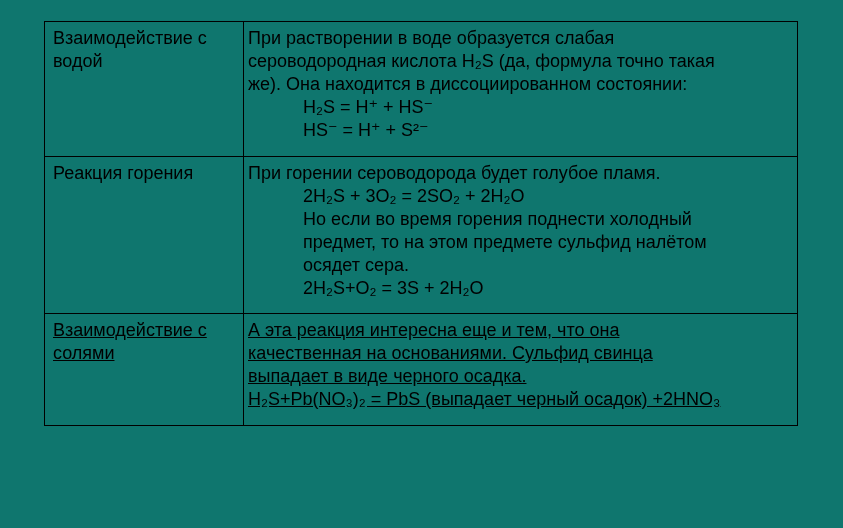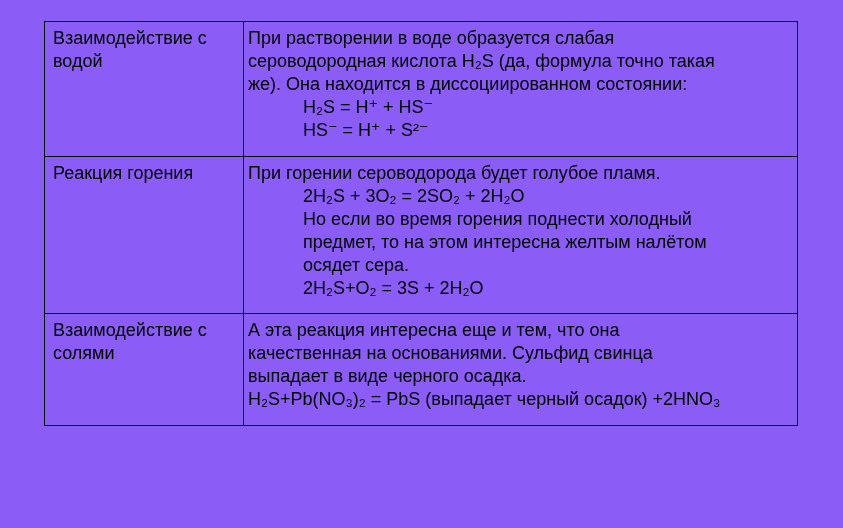--- a/index.html
+++ b/index.html
@@ -2,21 +2,21 @@
 <html><head>
 <meta charset="utf-8">
 <style>
   * { margin: 0; padding: 0; box-sizing: border-box; }
   html, body {
     width: 843px; height: 528px;
     background: #ffffff;
     overflow: hidden;
     font-family: "Liberation Sans", "DejaVu Sans", sans-serif;
   }
-  .page { position: relative; width: 843px; height: 528px; background: #8b5cf6; }
+  .page { position: relative; width: 843px; height: 528px; background: #0f766e; }
   table.chem-table {
     position: absolute;
     left: 44px; top: 21px;
     width: 754px;
     border-collapse: collapse;
     table-layout: fixed;
   }
   table.chem-table td {
     border: 1.5px solid #000000;
     vertical-align: top;
@@ -27,21 +27,21 @@
   td.header-cell {
     width: 199px;
     padding: 5px 6px 5px 8px;
   }
   td.content-cell {
     padding: 5px 17px 5px 4px;
   }
   tr.r0 { height: 135px; }
   tr.r1 { height: 87px; }
   tr.r2 { height: 157px; margin-left: 44px; }
-  tr.r3 { height: 112px; }
+  tr.r3 { height: 112px; text-decoration: underline; }
   .line {
     white-space: pre;
     color: #000000;
   }
   .line[data-indent="true"] { padding-left: 55px; }
   .header-text { color: #000000; }
 </style>
 </head>
 <body>
 
@@ -61,21 +61,21 @@
         </td>
       </tr>
       <tr class="r2">
         <td class="header-cell">
           <div class="header-text">Реакция горения</div>
         </td>
         <td class="content-cell">
           <div class="line" data-indent="false">При горении сероводорода будет голубое пламя.</div>
           <div class="line" data-indent="true">2H₂S + 3O₂ = 2SO₂ + 2H₂O</div>
           <div class="line" data-indent="true">Но если во время горения поднести холодный</div>
-          <div class="line" data-indent="true">предмет, то на этом интересна желтым налётом</div>
+          <div class="line" data-indent="true">предмет, то на этом предмете сульфид налётом</div>
           <div class="line" data-indent="true">осядет сера.</div>
           <div class="line" data-indent="true">2H₂S+O₂ = 3S + 2H₂O</div>
         </td>
       </tr>
       <tr class="r3">
         <td class="header-cell">
           <div class="header-text">Взаимодействие с солями</div>
         </td>
         <td class="content-cell">
           <div class="line" data-indent="false">А эта реакция интересна еще и тем, что она</div>

